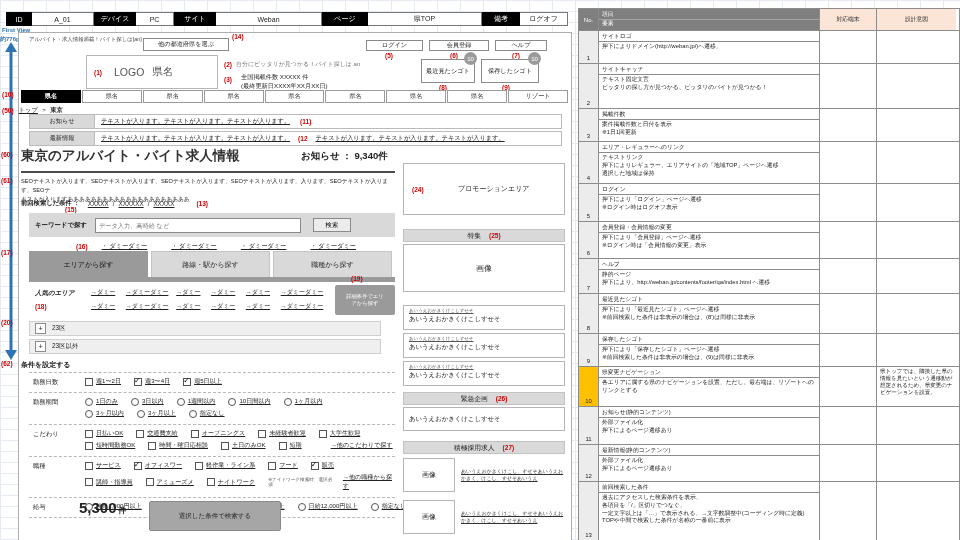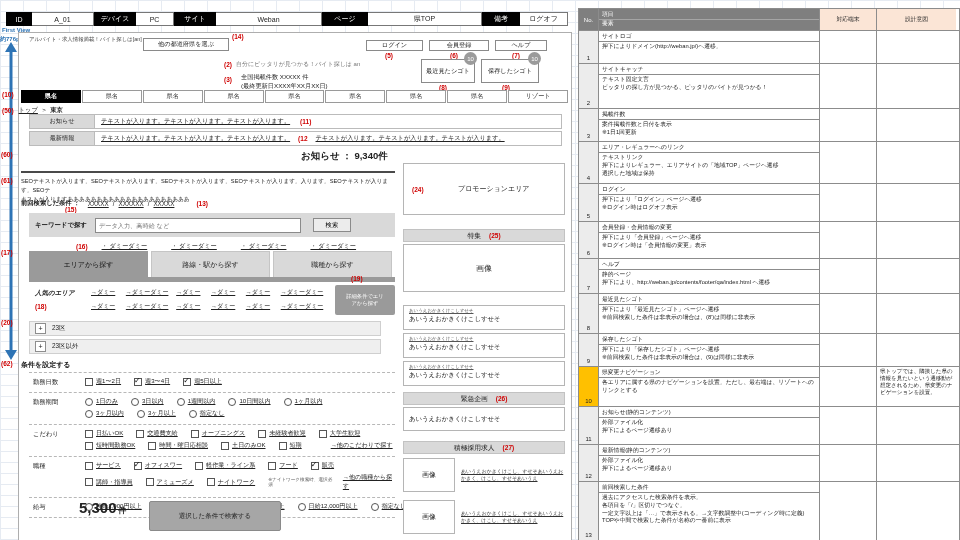--- a/index.html
+++ b/index.html
@@ -81,20 +81,25 @@
   <svg class="abs" style="left:5px;top:42px" width="12" height="318">
     <line x1="6" y1="8" x2="6" y2="310" stroke="#2e74b5" stroke-width="3"></line>
     <polygon points="6,0 0,10 12,10" fill="#2e74b5"></polygon>
     <polygon points="6,318 0,308 12,308" fill="#2e74b5"></polygon>
   </svg>
 
   <div id="wf">
 
     <span class="abs" style="left:10px;top:3px;font-size:5.4px;color:#444">アルバイト・求人情報満載！バイト探しは[an]</span>
 
+    <div class="wbox" style="left:67px;top:22px;width:132px;height:34px;border-width:1.5px;display:flex;align-items:center">
+      <span class="ann" style="margin-left:7px">(1)</span>
+      <span style="font-size:10.5px;color:#555;margin-left:12px">LOGO</span>
+      <span style="font-size:10.5px;color:#555;margin-left:8px">県名</span>
+    </div>
 
     <div class="btn" style="left:124px;top:5px;width:86px;height:13px">他の都道府県を選ぶ</div>
     <span class="abs ann" style="left:213px;top:0px">(14)</span>
 
     <div class="abs nw" style="left:205px;top:27px;display:flex;align-items:center">
       <span class="ann">(2)</span>
       <span style="margin-left:4px;font-size:6px;color:#777">自分にピッタリが見つかる！バイト探しは an</span>
     </div>
     <span class="abs ann" style="left:205px;top:43px">(3)</span>
     <span class="abs nw" style="left:222px;top:40px;font-size:6.2px">全国掲載件数  XXXXX 件</span>
@@ -140,20 +145,21 @@
       <span class="ann" style="margin-left:10px">(11)</span>
     </div>
     <div class="nrow" style="top:98px">
       <span class="nlabel">最新情報</span>
       <span class="ntext ul">テキストが入ります。テキストが入ります。テキストが入ります。</span>
       <span class="ann" style="margin-left:8px">(12</span>
       <span class="ntext ul" style="margin-left:8px">テキストが入ります。テキストが入ります。テキストが入ります。</span>
     </div>
 
     <span class="abs ann" style="left:-18px;top:118px">(60)</span>
+    <span class="abs nw" style="left:2px;top:114px;font-size:13.5px;font-weight:bold;color:#333">東京のアルバイト・バイト求人情報</span>
     <span class="abs nw" style="left:282px;top:117px;font-size:9.5px;font-weight:bold">お知らせ ： 9,340件</span>
     <div class="abs" style="left:2px;top:138px;width:374px;height:2px;background:#4a4a4a"></div>
 
     <span class="abs ann" style="left:-18px;top:144px">(61)</span>
     <div class="abs" style="left:2px;top:144px;width:374px;font-size:5.7px;line-height:1.55;white-space:pre-line">SEOテキストが入ります。SEOテキストが入ります。SEOテキストが入ります。SEOテキストが入ります。入ります。SEOテキストが入ります。SEOテ
 キストが入りますあああああああああああああああああああああ</div>
 
     <div class="abs nw" style="left:2px;top:166px;display:flex;align-items:center;font-size:6.3px">
       <span style="font-weight:bold">前回検索した条件 ：</span>
       <span class="ul" style="margin-left:8px">XXXXX</span>

